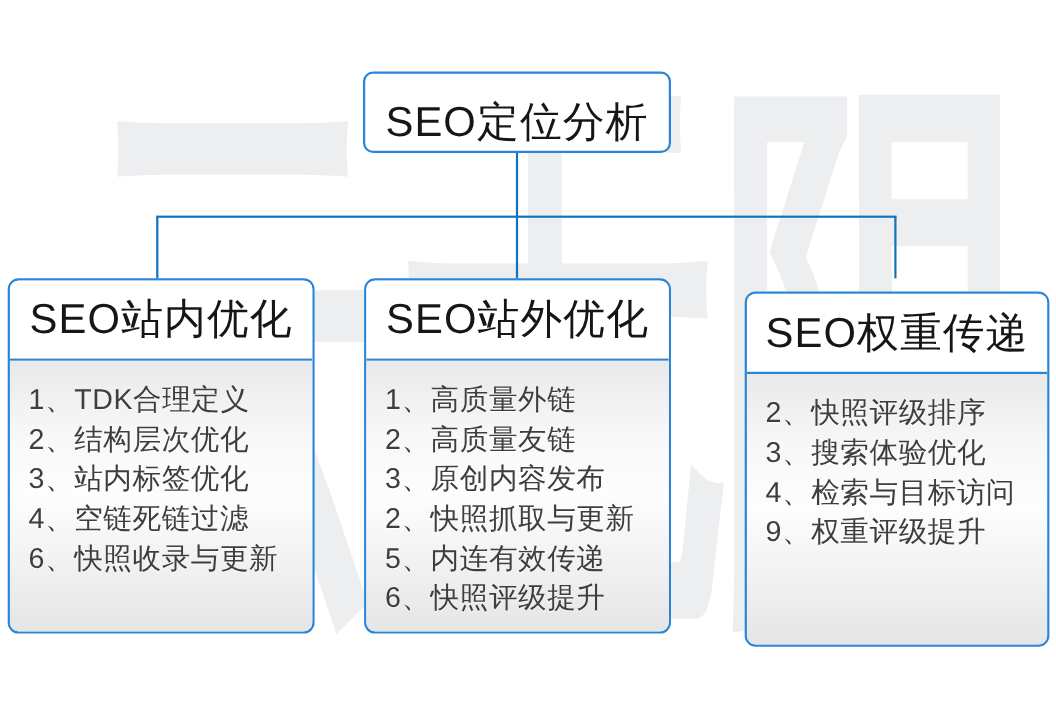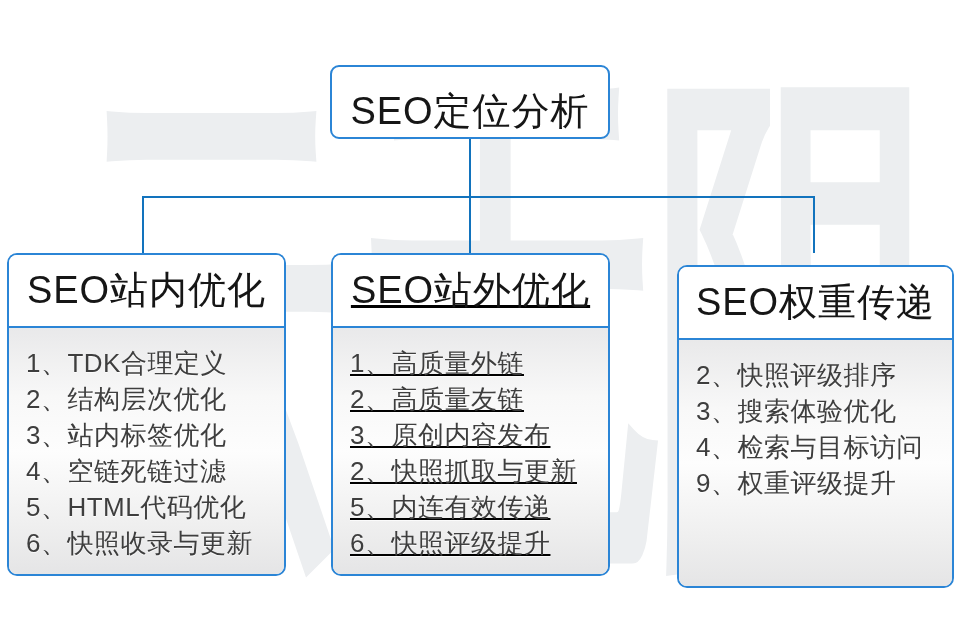--- a/index.html
+++ b/index.html
@@ -59,21 +59,21 @@
     height:323px;
     box-sizing:border-box;
     border:2px solid var(--border);
     border-radius:10px;
     display:flex;flex-direction:column;
     overflow:hidden;
     background:#ffffff;
     z-index:2;
   }
   .col-1{left:7px;width:279px;}
-  .col-2{left:331px;width:279px;text-decoration:underline;}
+  .col-2{left:331px;width:279px;}
   .col-3{left:677px;width:277px;margin-top:12px;}
   .col-header{
     height:71px;
     flex:0 0 71px;
     background:#ffffff;
     border-bottom:2px solid var(--border);
     display:flex;align-items:center;justify-content:center;
   }
   .col-list{
     flex:1 1 auto;
@@ -109,21 +109,20 @@
 
   <div class="column col-1">
     <div class="col-header">
       <span class="title-text">SEO站内优化</span>
     </div>
     <div class="col-list">
       <div class="list-item">1、TDK合理定义</div>
       <div class="list-item">2、结构层次优化</div>
       <div class="list-item">3、站内标签优化</div>
       <div class="list-item">4、空链死链过滤</div>
-      <div class="list-item">5、HTML代码优化</div>
       <div class="list-item">6、快照收录与更新</div>
     </div>
   </div>
 
   <div class="column col-2">
     <div class="col-header">
       <span class="title-text">SEO站外优化</span>
     </div>
     <div class="col-list">
       <div class="list-item">1、高质量外链</div>

